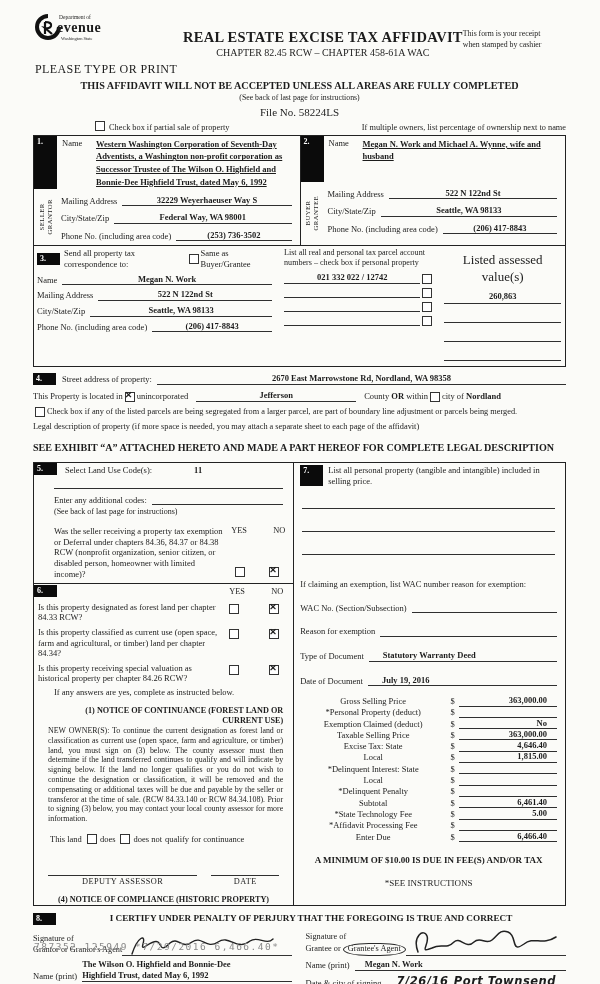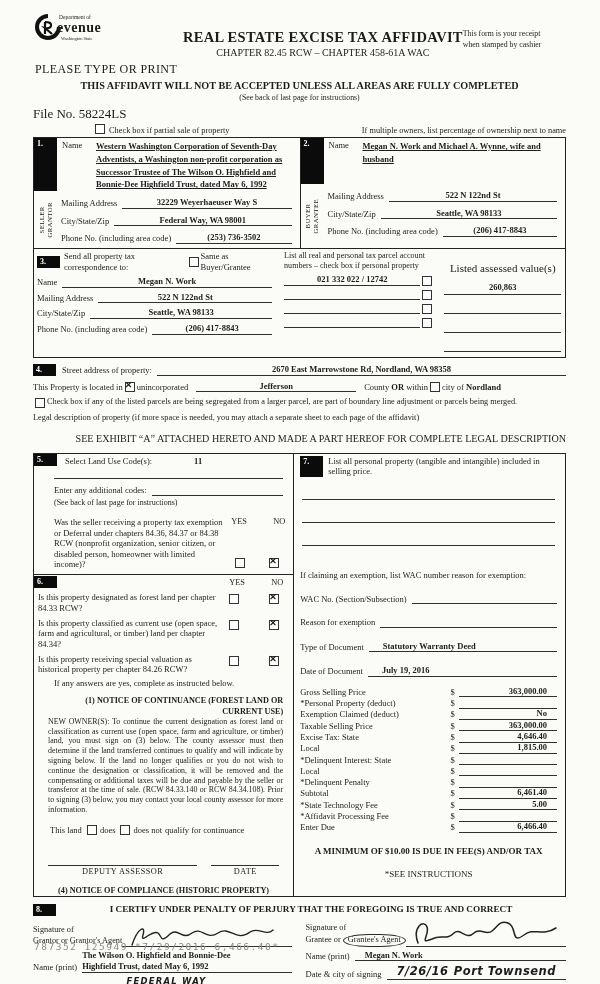--- a/index.html
+++ b/index.html
@@ -20,21 +20,21 @@
   .logo-dept{position:absolute;left:26px;top:2px;font-size:5.5px}
   .logo-brand{position:absolute;left:24px;top:7px;font-size:14px;font-weight:bold;letter-spacing:.5px}
   .logo-sub{position:absolute;left:28px;top:24px;font-size:4.5px}
   .please{font-size:12px;letter-spacing:.4px;margin:6px 0 0 2px}
   .hdr-center{flex:1;text-align:center;padding-top:16px}
   .title{font-size:14.5px;font-weight:bold;letter-spacing:.3px;white-space:nowrap}
   .chapter{font-size:10px;margin-top:1px}
   .hdr-right{width:106px;flex:none;font-size:7.8px;padding-top:17px;line-height:1.35}
   .warning{text-align:center;font-weight:bold;font-size:10.2px;margin-top:3px}
   .seeback{text-align:center;font-size:7.8px}
-  .fileno{text-align:left;font-size:13px;margin-top:4px}
+  .fileno{text-align:center;font-size:11px;margin-top:4px}
   .partial-row{display:flex;justify-content:space-between;align-items:flex-end;font-size:8.3px;margin:1px 0 1px 60px}
   
   .main-box{border:1.5px solid #222}
   .parties{display:flex;border-bottom:1px solid #222}
   .party{width:50%;box-sizing:border-box;display:flex;flex-direction:column}
   .party+.party{border-left:1px solid #222}
   .party-head{display:flex;min-height:46px}
   .secno-tall{width:23px;background:#0b0b0b;color:#fff;font-weight:bold;font-size:8px;padding:1px 0 0 3px;box-sizing:border-box;flex:none}
   .name-label{width:32px;flex:none;padding:2px 0 0 5px}
   .pname{flex:1;font-weight:bold;text-decoration:underline;padding:2px 8px 0 2px;line-height:1.5}
@@ -49,29 +49,29 @@
   .sec3-left{width:46%;box-sizing:border-box;padding-right:6px}
   .sec3-head{display:flex;align-items:center;margin-bottom:3px}
   .sec3-head .secno{margin-right:4px}
   .sec3-left .frow{margin-top:4px}
   .sec3-mid{width:31%;box-sizing:border-box;padding:0 6px}
   .mid-label{font-size:8.1px;line-height:1.2}
   .parcel-row{display:flex;align-items:flex-end;margin-top:4px}
   .parcel-row .fill{text-align:center;font-weight:bold}
   .sec3-val{flex:1;text-align:center;padding-left:4px}
   .aval-row{border-bottom:1px solid #2f2f2f;height:12px;margin-top:6px;font-weight:bold;text-align:center}
-  .assessed-label{font-size:11px;margin-top:11px}
+  .assessed-label{font-size:13px;margin-top:4px}
   
   .sec4{margin-top:6px}
   .s4row{display:flex;align-items:flex-end;margin-top:5px}
   .s4row .secno{margin-right:6px}
   .gap{width:8px;flex:none}
   .seg-text{font-size:8.3px}
   
-  .exhibit{text-align:right;font-weight:normal;font-size:10.1px;margin:10px 0 7px}
+  .exhibit{text-align:left;font-weight:bold;font-size:10.1px;margin:10px 0 7px}
   
   .box57{border:1.5px solid #222;display:flex;height:442px;overflow:hidden}
   .col5{width:49%;box-sizing:border-box;border-right:1px solid #222;overflow:hidden}
   .col7{flex:1;box-sizing:border-box;padding:0 8px 4px 6px;overflow:hidden}
   .s5head{display:flex;align-items:flex-start}
   .s5head .lab{margin:2px 0 0 8px}
   .s5head .code{font-weight:bold;margin:2px 0 0 42px}
   .ln{border-bottom:1px solid #2f2f2f;height:10px}
   .s5line{margin:2px 10px 0 20px}
   .addl{display:flex;align-items:flex-end;margin:6px 10px 0 20px}
@@ -97,21 +97,21 @@
   .sigline .cap{font-size:8.3px;margin-top:1px;letter-spacing:.4px}
   
   .s7head{display:flex;margin-top:2px}
   .s7head .secno{margin-right:5px}
   .pline{border-bottom:1px solid #2f2f2f;height:14px;margin:8px 2px 0 2px}
   .claiming{margin-top:24px}
   .wrow{display:flex;align-items:flex-end;margin-top:13px}
   .wrow .valtext{font-weight:bold;text-align:left;padding-left:14px}
   .fees{margin-top:9px}
   .fee-row{display:flex;align-items:flex-end;height:11.3px}
-  .fee-label{width:146px;flex:none;text-align:left;white-space:nowrap}
+  .fee-label{width:146px;flex:none;text-align:center;white-space:nowrap}
   .fee-d{width:13px;flex:none;text-align:center}
   .fee-line{flex:1;border-bottom:1px solid #2f2f2f;text-align:right;font-weight:bold;padding-right:10px}
   .minimum{text-align:center;font-weight:bold;margin-top:13px;font-size:9px}
   .mini2{text-align:center;font-size:9px;margin-top:12px}
   
   .sec8{margin-top:7px}
   .s8head{display:flex;align-items:center}
   .certify{flex:1;text-align:center;font-weight:bold;font-size:9.2px}
   .sigcols{display:flex;margin-top:6px}
   .sigcol{width:50%;box-sizing:border-box;padding-right:8px}

